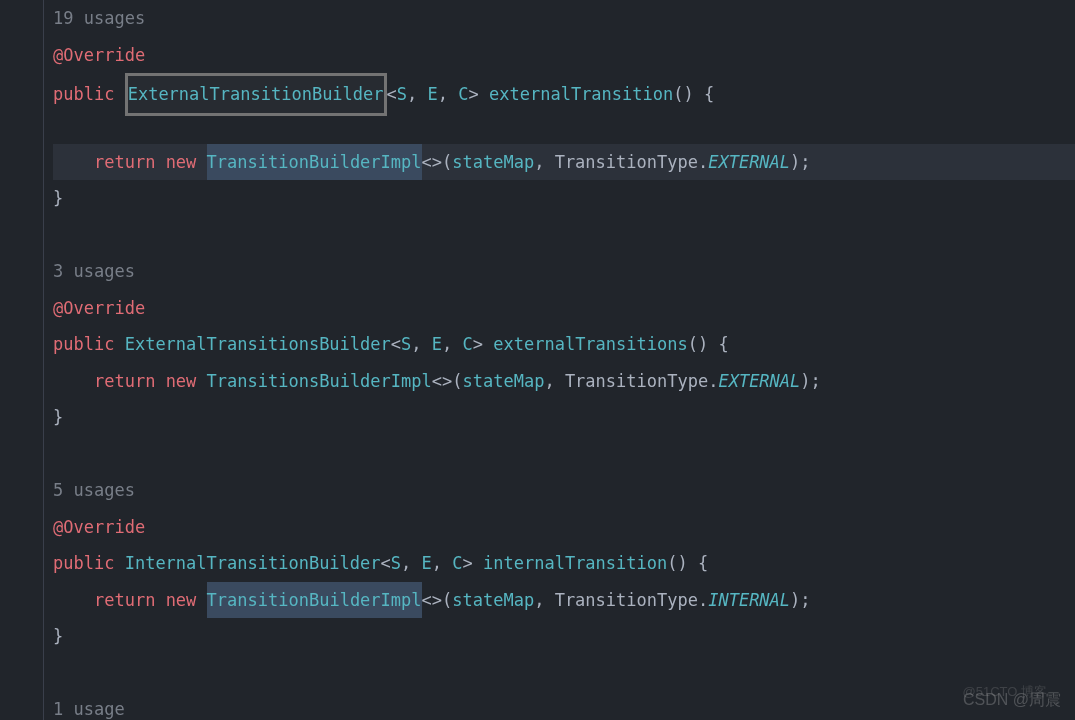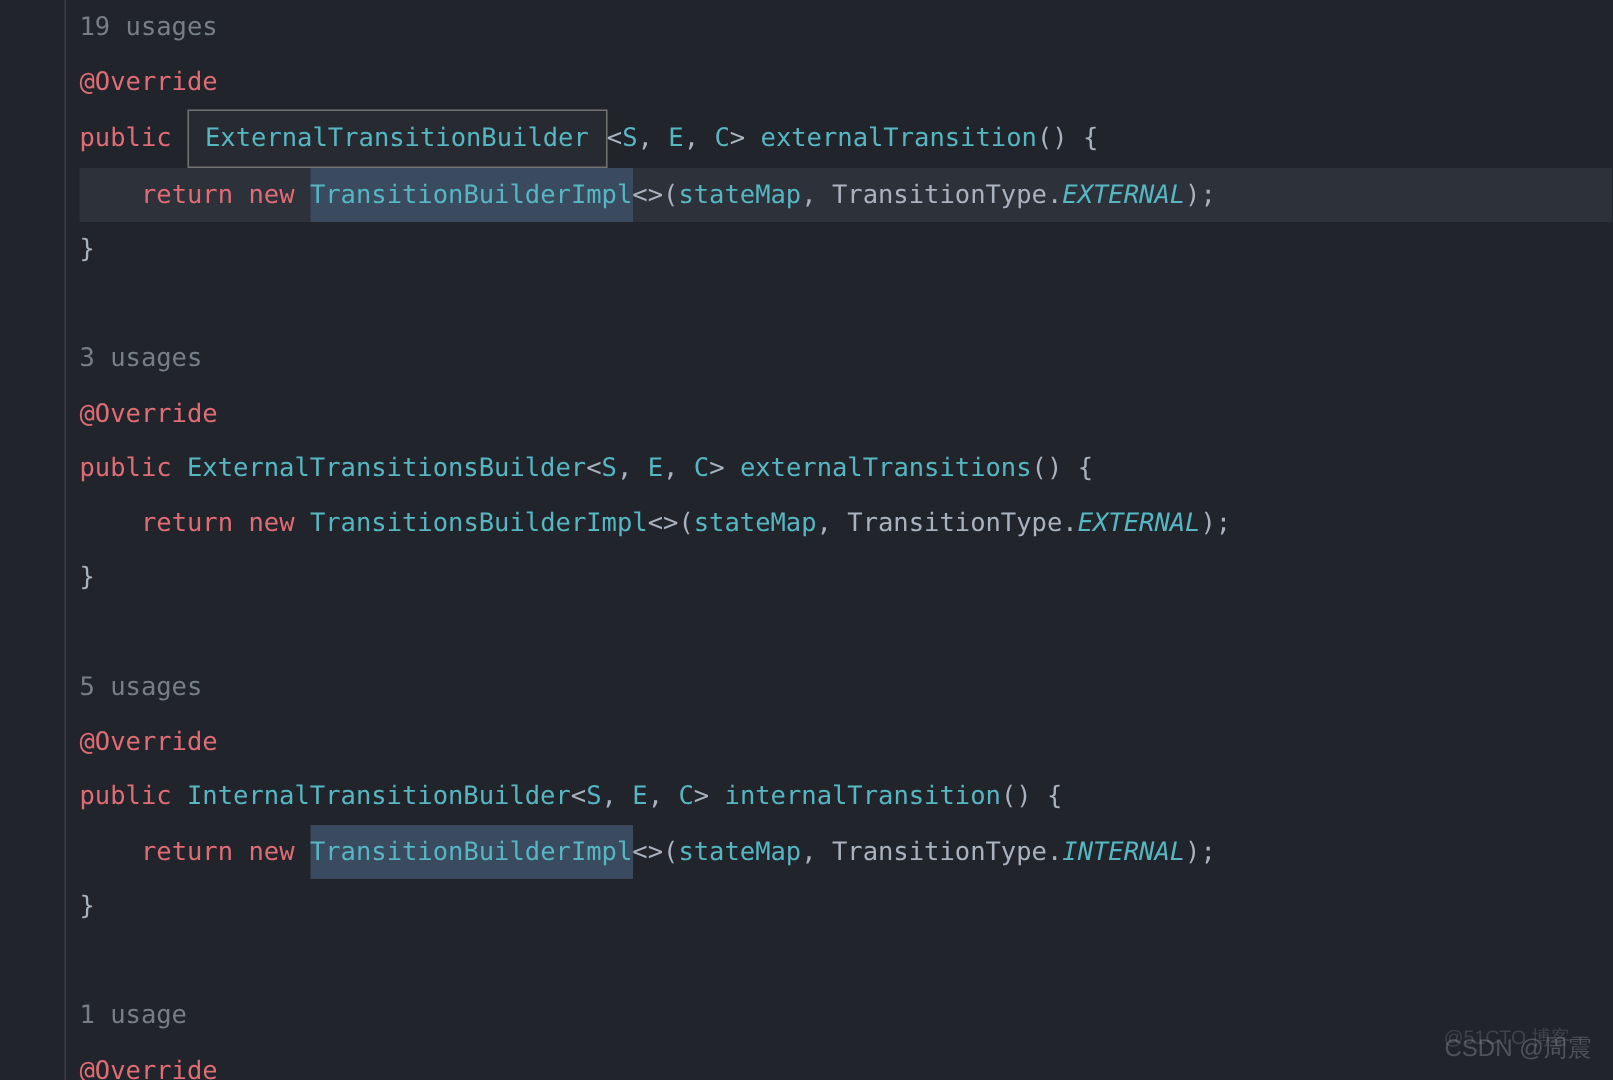--- a/index.html
+++ b/index.html
@@ -33,33 +33,34 @@
     .annotation { color: #e06c75; }
     .keyword { color: #e06c75; }
     .type { color: #56b6c2; }
     .generic { color: #56b6c2; }
     .method { color: #56b6c2; }
     .field { color: #56b6c2; }
     .enum { color: #56b6c2; font-style: italic; }
     .punct { color: #abb2bf; }
     .new-kw { color: #e06c75; }
     .boxed {
-      border: 1px solid #737373;
+      border: 3px solid #737373;
       background: rgba(255,255,255,0.03);
-      padding: 0 11px;
+      padding: 0 0px;
       display: inline-block;
     }
     .sel {
       background: #3a4a5f;
       display: inline-block;
     }
     .linehl {
       background: #2c313a;
       display: block;
       width: 100%;
+      margin-top: 28px;
     }
     .watermark1 {
       position: absolute;
       bottom: 10px;
       right: 28px;
       color: rgba(200,200,200,0.18);
       font-size: 13px;
       font-family: Liberation Sans, sans-serif;
     }
     .watermark2 {

